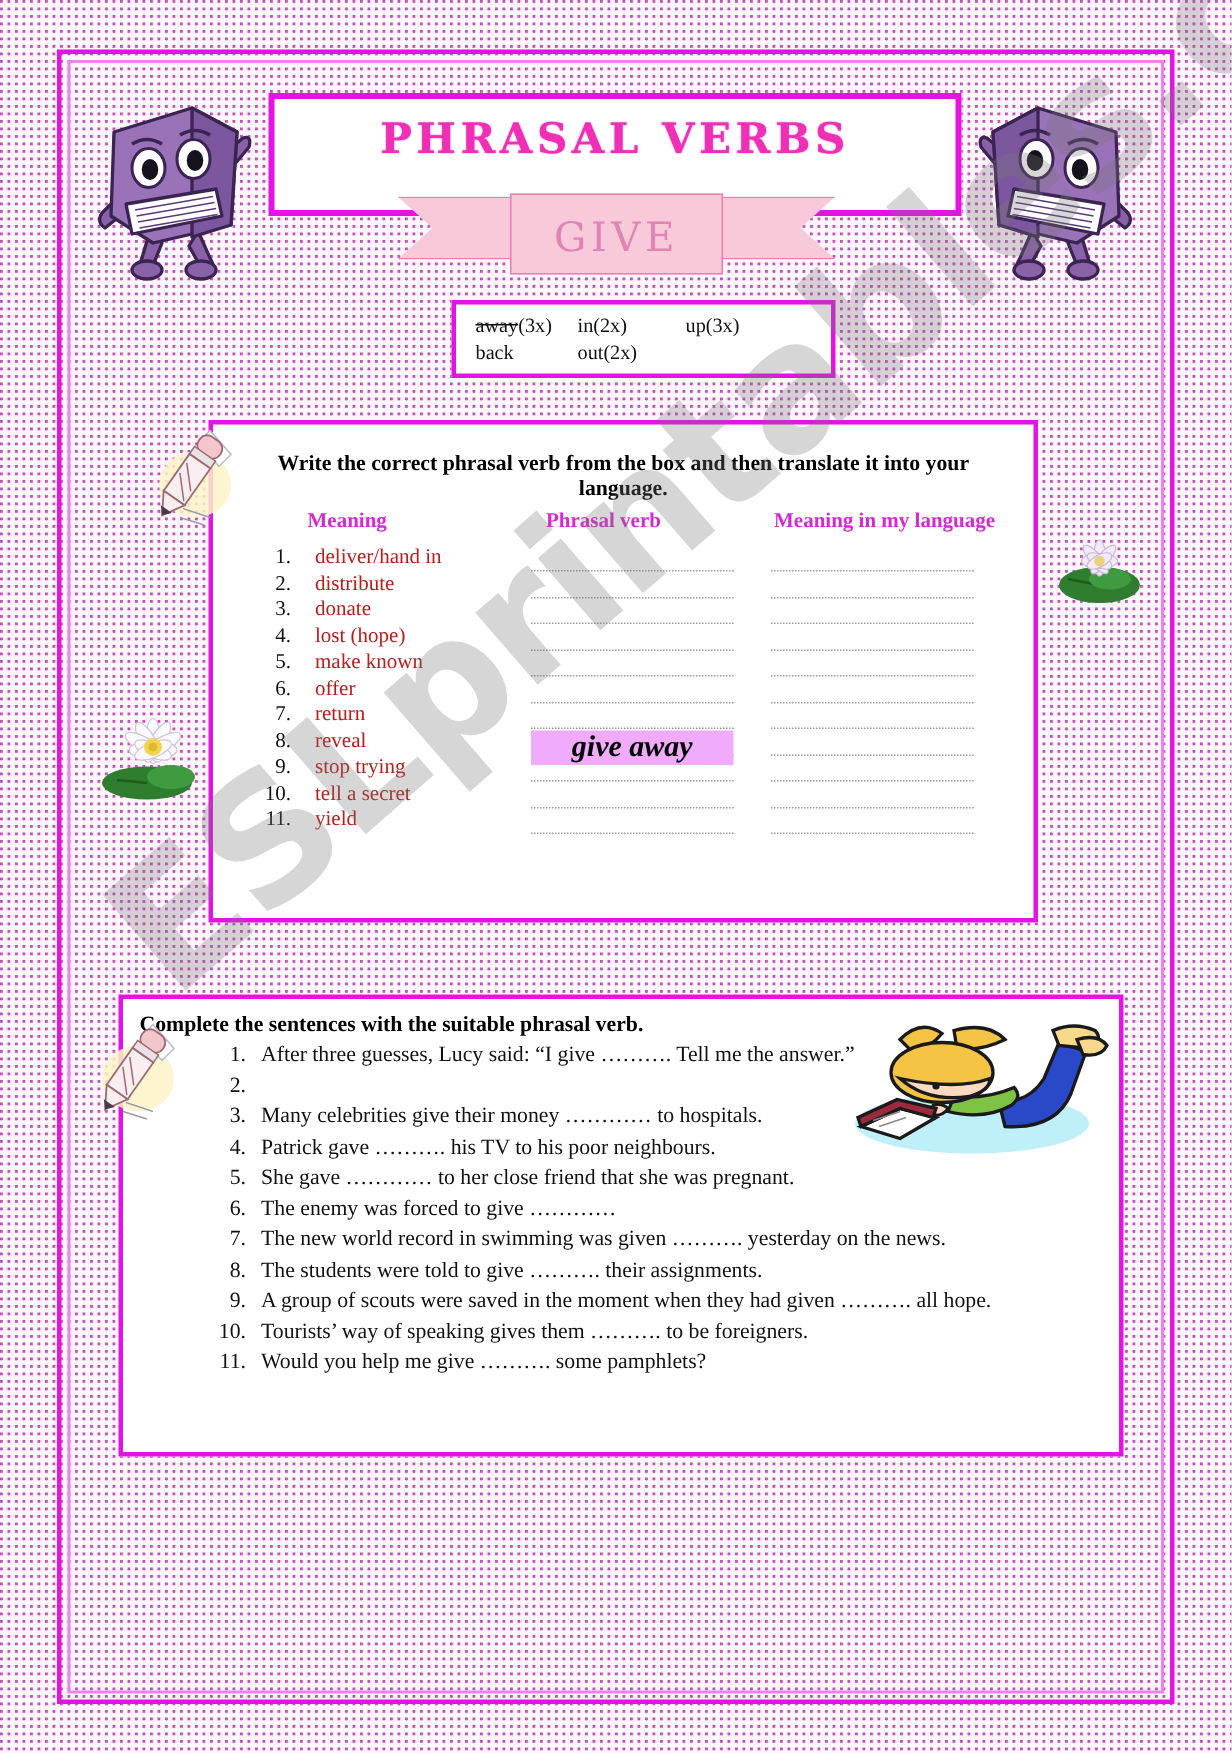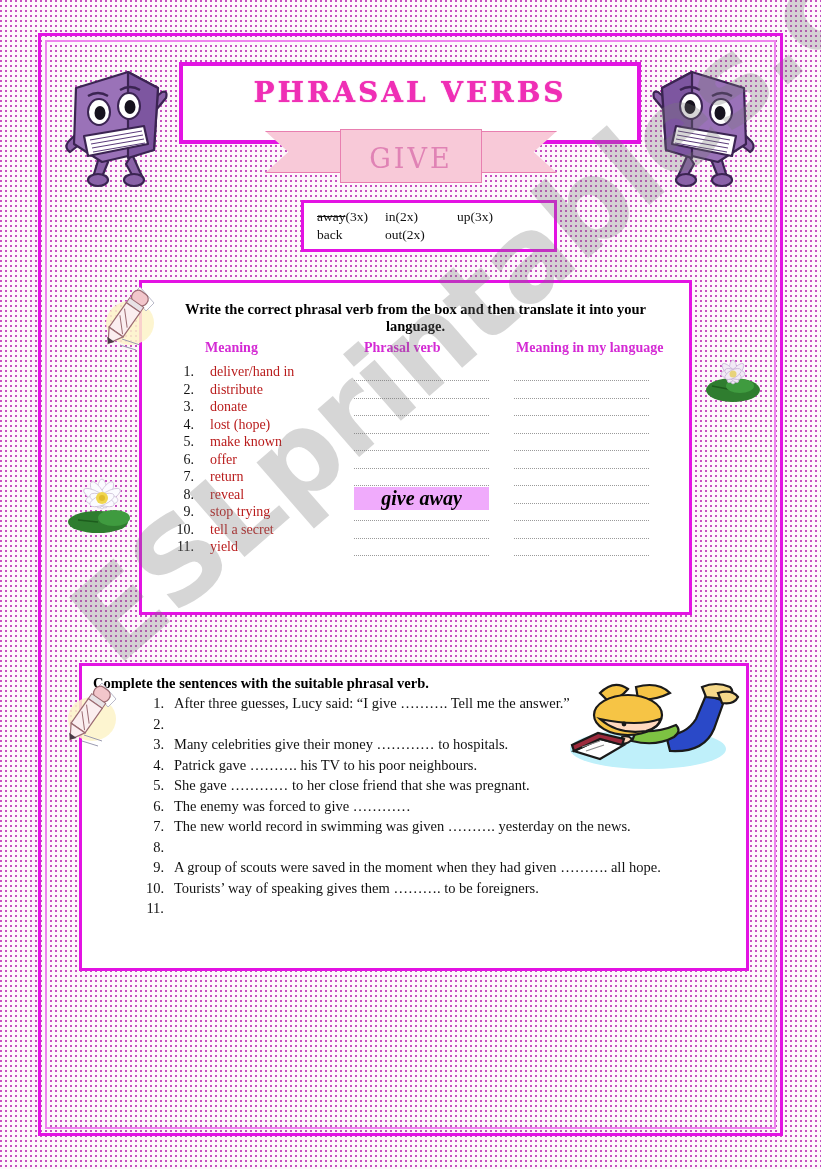--- a/index.html
+++ b/index.html
@@ -517,31 +517,33 @@
     <div class="ex2-row">
       <span class="ex2-num">6.</span>
       <span class="ex2-text">The enemy was forced to give …………</span>
     </div>
     <div class="ex2-row">
       <span class="ex2-num">7.</span>
       <span class="ex2-text">The new world record in swimming was given ………. yesterday on the news.</span>
     </div>
     <div class="ex2-row">
       <span class="ex2-num">8.</span>
+      <span class="ex2-text">The students were told to give ………. their assignments.</span>
     </div>
     <div class="ex2-row">
       <span class="ex2-num">9.</span>
       <span class="ex2-text">A group of scouts were saved in the moment when they had given ………. all hope.</span>
     </div>
     <div class="ex2-row">
       <span class="ex2-num">10.</span>
       <span class="ex2-text">Tourists’ way of speaking gives them ………. to be foreigners.</span>
     </div>
     <div class="ex2-row">
       <span class="ex2-num">11.</span>
+      <span class="ex2-text">Would you help me give ………. some pamphlets?</span>
     </div>
   </div>
 </div>
 
 <div class="deco" id="pencil-top">
   <svg width="66" height="74" viewBox="0 0 66 74">
     <ellipse cx="34" cy="42" rx="24" ry="22" fill="#fdf3c8" opacity="0.85"></ellipse>
     <path d="M44 6 L58 22 L50 30 L36 14 Z" fill="#ffffff" stroke="#b9b9c9" stroke-width="1"></path>
     <g transform="rotate(35 30 36)">
       <rect x="22" y="6" width="17" height="13" rx="6" fill="#f2c6cb" stroke="#9b6b72" stroke-width="1.2"></rect>

